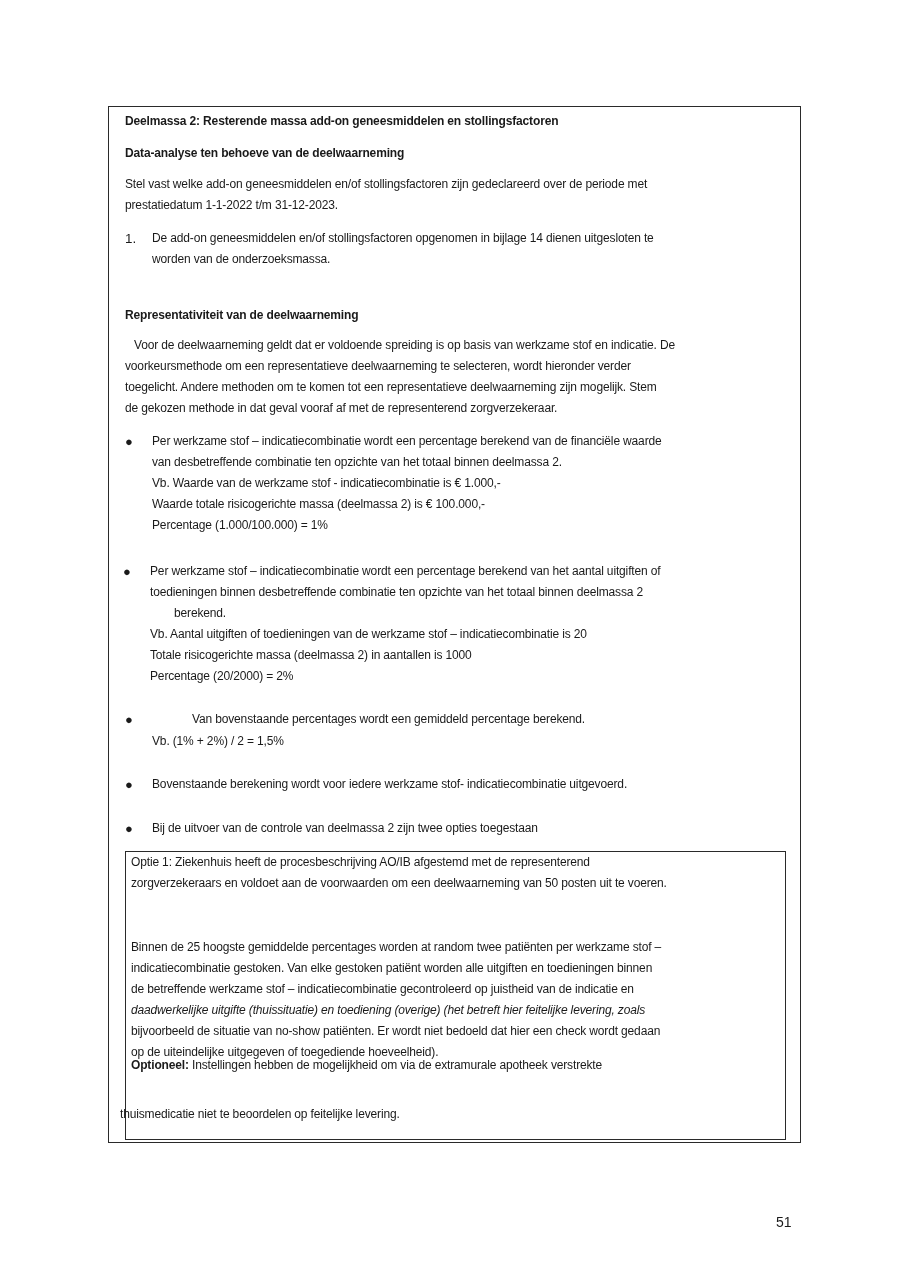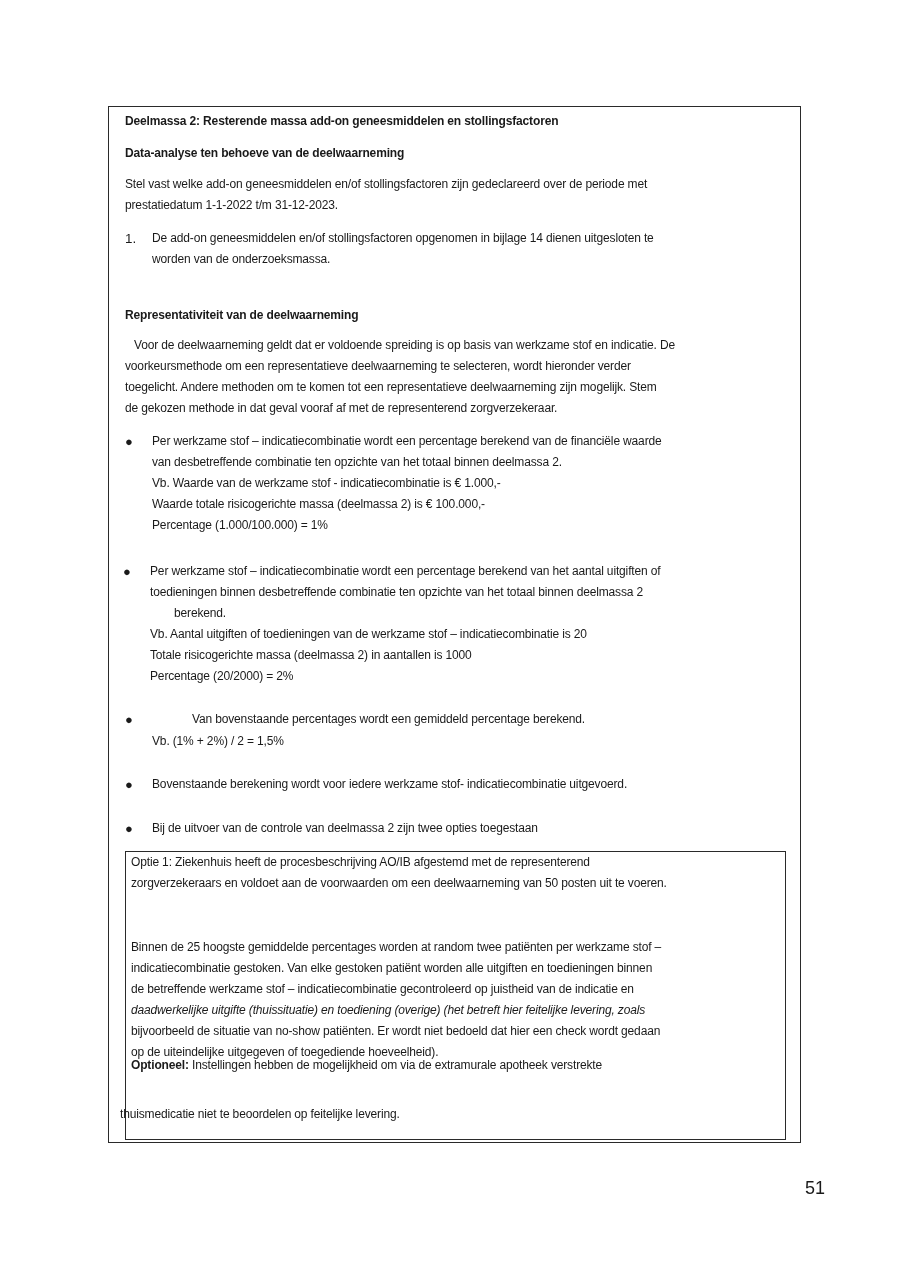--- a/index.html
+++ b/index.html
@@ -47,24 +47,23 @@
       left: 125px;
       top: 851px;
       width: 661px;
       height: 289px;
       border: 1.2px solid #2a2a2a;
       box-sizing: border-box;
     }
     .page-number {
       position: absolute;
       left: 776px;
-      top: 1178px;
-      font-size: 18px;
+      top: 1212px;
+      font-size: 14px;
       line-height: 20px;
-      margin-left: 29px;
     }
   </style>
 </head>
 <body>
 
 <div class="outer-box"></div>
 
 <div class="txt bold" style="left:125px; top:111px;">Deelmassa 2: Resterende massa add-on geneesmiddelen en stollingsfactoren</div>
 
 <div class="txt bold" style="left:125px; top:143px;">Data-analyse ten behoeve van de deelwaarneming</div>

